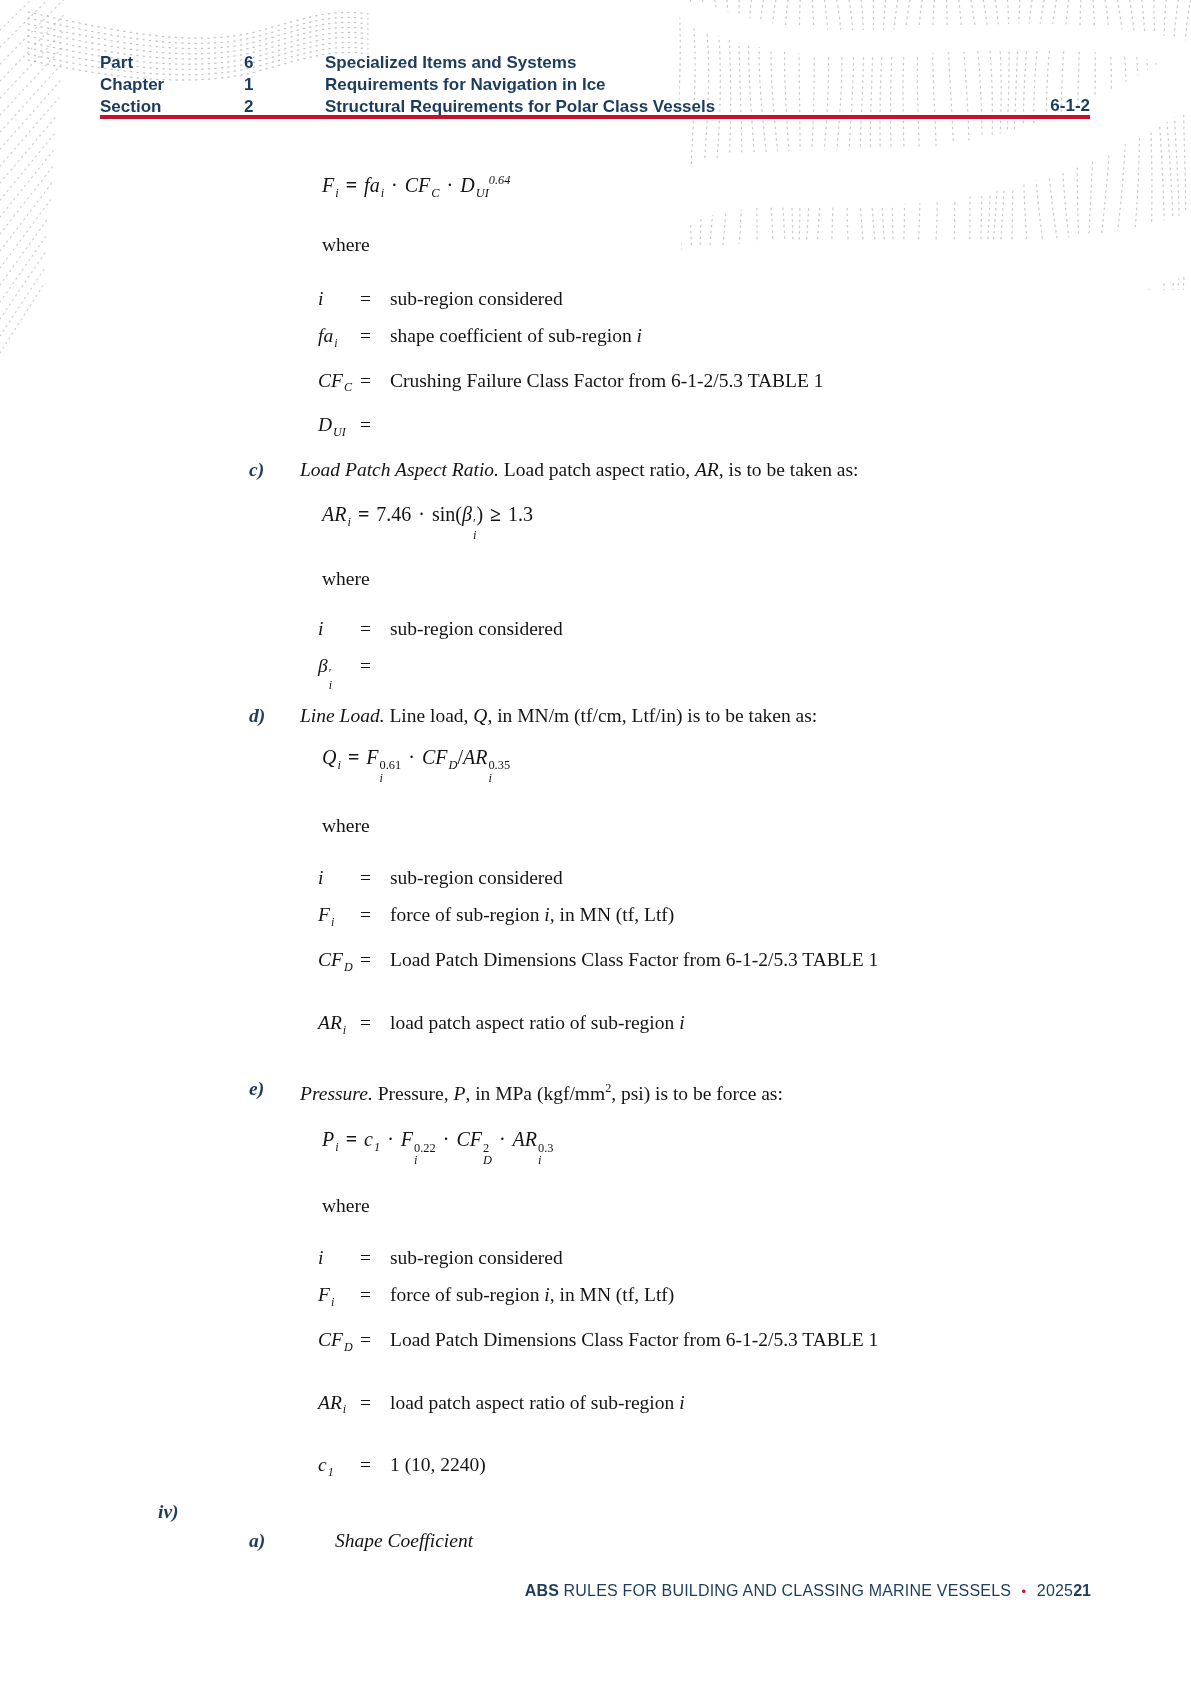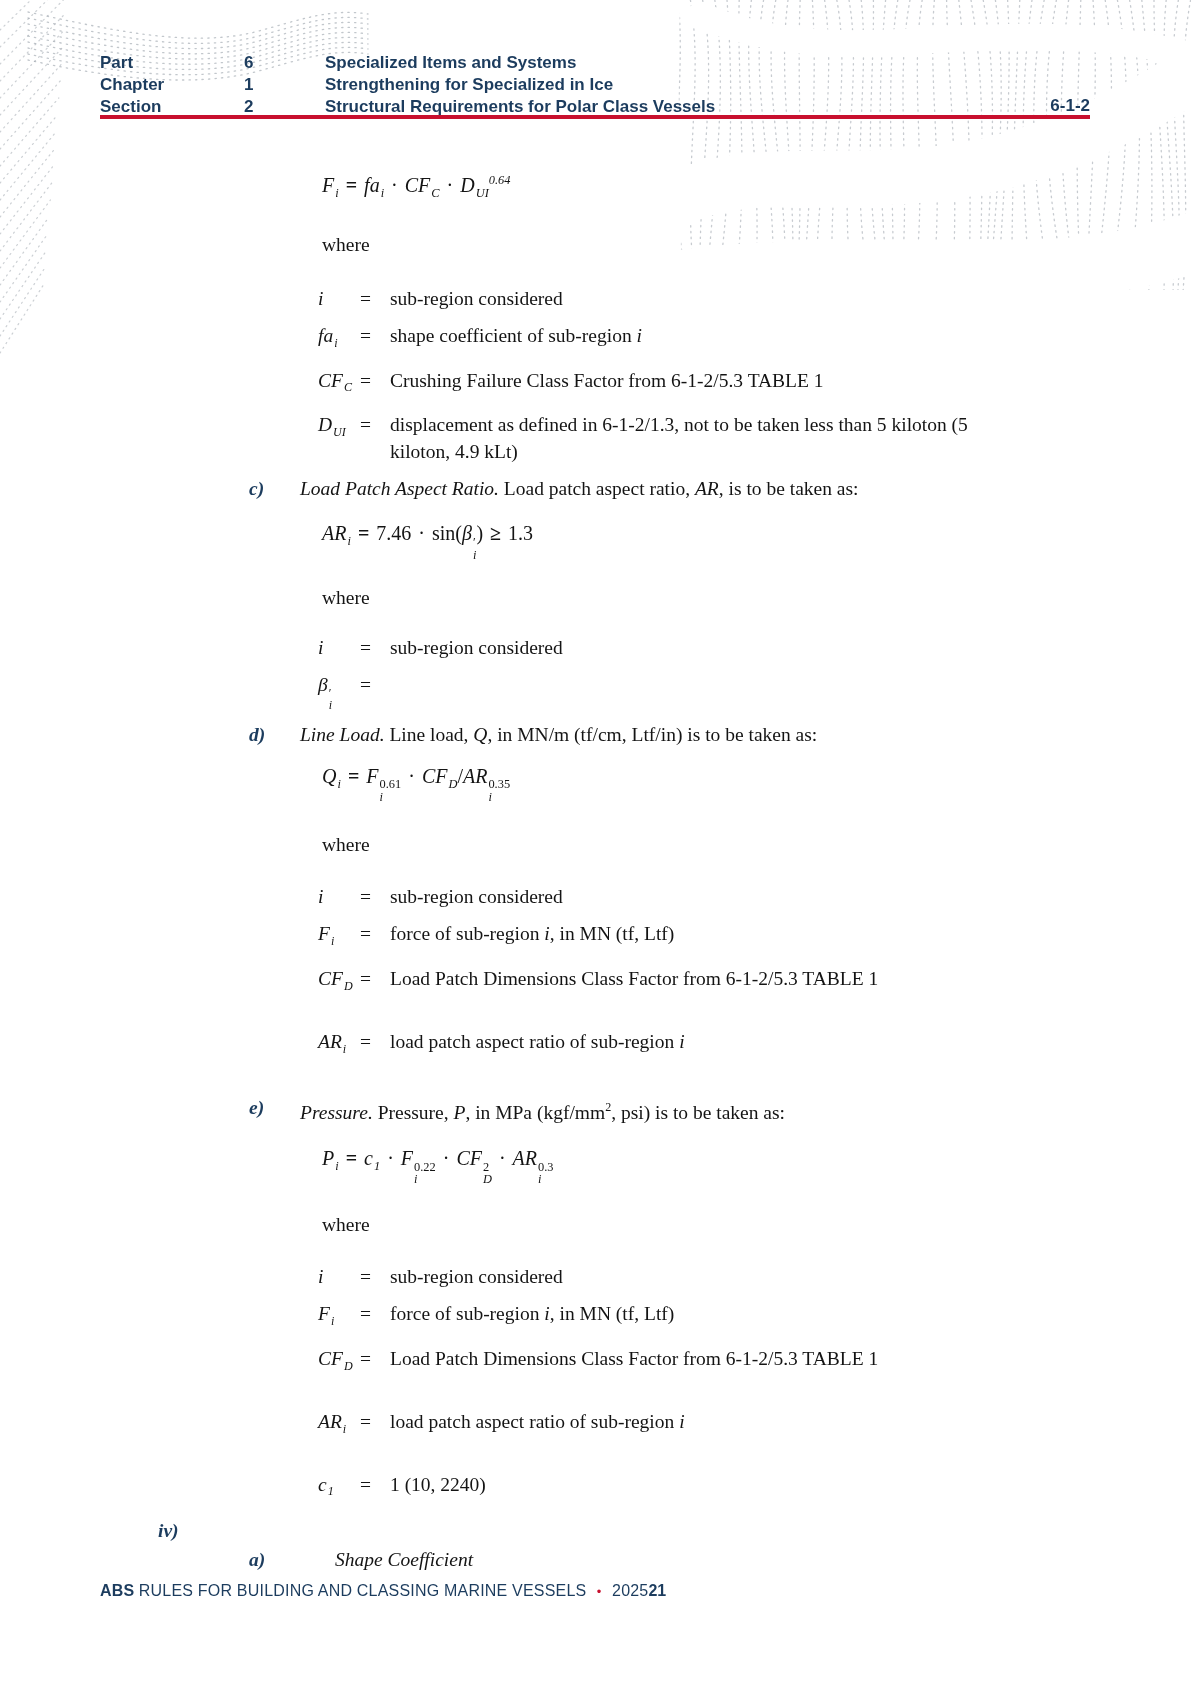--- a/index.html
+++ b/index.html
@@ -43,21 +43,21 @@
   .v sub{font-style:italic;margin-left:1px;}
   .op{margin:0 7px;}
   .op.bld{font-weight:600;}
   .ss{display:inline-flex;flex-direction:column;align-items:flex-start;font-size:0.62em;
       line-height:1.0;vertical-align:-0.46em;margin-left:1px;}
   .ss .su{font-style:normal;}
   .ss .sb{font-style:italic;}
 
   
   .footer{position:absolute;left:100px;right:100px;top:1582px;display:flex;
-      justify-content:flex-start;align-items:baseline;
+      justify-content:flex-end;align-items:baseline;
       font-family:"Liberation Sans",sans-serif;font-size:16px;color:#1c3c5e;}
   .fbrand{font-weight:bold;}
   .fbullet{color:#c8102e;margin:0 6px;font-size:13px;}
   .fpage{font-weight:bold;}
   .fleft span{letter-spacing:0.2px;}
 </style>
 </head>
 <body>
 
 <div>
@@ -146,21 +146,21 @@
 
   <div class="hdr">
     <div class="hrow">
       <span>Part</span>
       <span>6</span>
       <span>Specialized Items and Systems</span>
     </div>
     <div class="hrow">
       <span>Chapter</span>
       <span>1</span>
-      <span>Strengthening for Specialized in Ice</span>
+      <span>Requirements for Navigation in Ice</span>
     </div>
     <div class="hrow">
       <span>Section</span>
       <span>2</span>
       <span>Structural Requirements for Polar Class Vessels</span>
     </div>
   </div>
   <div class="hcode">6-1-2</div>
   <div class="rule"></div>
 
@@ -180,21 +180,20 @@
           <span class="def"><span>shape coefficient of sub-region </span><span class="v">i</span></span>
         </div>
         <div class="wrow">
           <span class="term"><span class="v">CF<sub>C</sub></span></span>
           <span class="eq">=</span>
           <span class="def"><span>Crushing Failure Class Factor from 6-1-2/5.3 TABLE 1</span></span>
         </div>
         <div class="wrow">
           <span class="term"><span class="v">D<sub>UI</sub></span></span>
           <span class="eq">=</span>
-          <span class="def"><span>displacement as defined in 6-1-2/1.3, not to be taken less than 5 kiloton (5</span><br><span>kiloton, 4.9 kLt)</span></span>
         </div>
       </div>
 
     <div class="item" style="margin-top:5px">
       <span class="ilabel">c)</span>
       <span class="itxt"><span class="v">Load Patch Aspect Ratio.</span><span> Load patch aspect ratio, </span><span class="v">AR</span><span>, is to be taken as:</span></span>
     </div>
     <div class="formula" style="margin-top:16px"><span class="v">AR<sub>i</sub></span><span class="op bld">=</span><span>7.46</span><span class="op">·</span><span>sin(</span><span class="v">β<span class="ss">
             <span class="su">′</span>
             <span class="sb">i</span>
@@ -245,21 +244,21 @@
         </div>
         <div class="wrow gap">
           <span class="term"><span class="v">AR<sub>i</sub></span></span>
           <span class="eq">=</span>
           <span class="def"><span>load patch aspect ratio of sub-region </span><span class="v">i</span></span>
         </div>
       </div>
 
     <div class="item" style="margin-top:31px">
       <span class="ilabel">e)</span>
-      <span class="itxt"><span class="v">Pressure.</span><span> Pressure, </span><span class="v">P</span><span>, in MPa (kgf/mm</span><sup>2</sup><span>, psi) is to be taken as:</span></span>
+      <span class="itxt"><span class="v">Pressure.</span><span> Pressure, </span><span class="v">P</span><span>, in MPa (kgf/mm</span><sup>2</sup><span>, psi) is to be force as:</span></span>
     </div>
     <div class="formula" style="margin-top:18px"><span class="v">P<sub>i</sub></span><span class="op bld">=</span><span class="v">c<sub>1</sub></span><span class="op">·</span><span class="v">F<span class="ss">
             <span class="su">0.22</span>
             <span class="sb">i</span>
           </span></span><span class="op">·</span><span class="v">CF<span class="ss">
             <span class="su">2</span>
             <span class="sb">D</span>
           </span></span><span class="op">·</span><span class="v">AR<span class="ss">
             <span class="su">0.3</span>
             <span class="sb">i</span>

